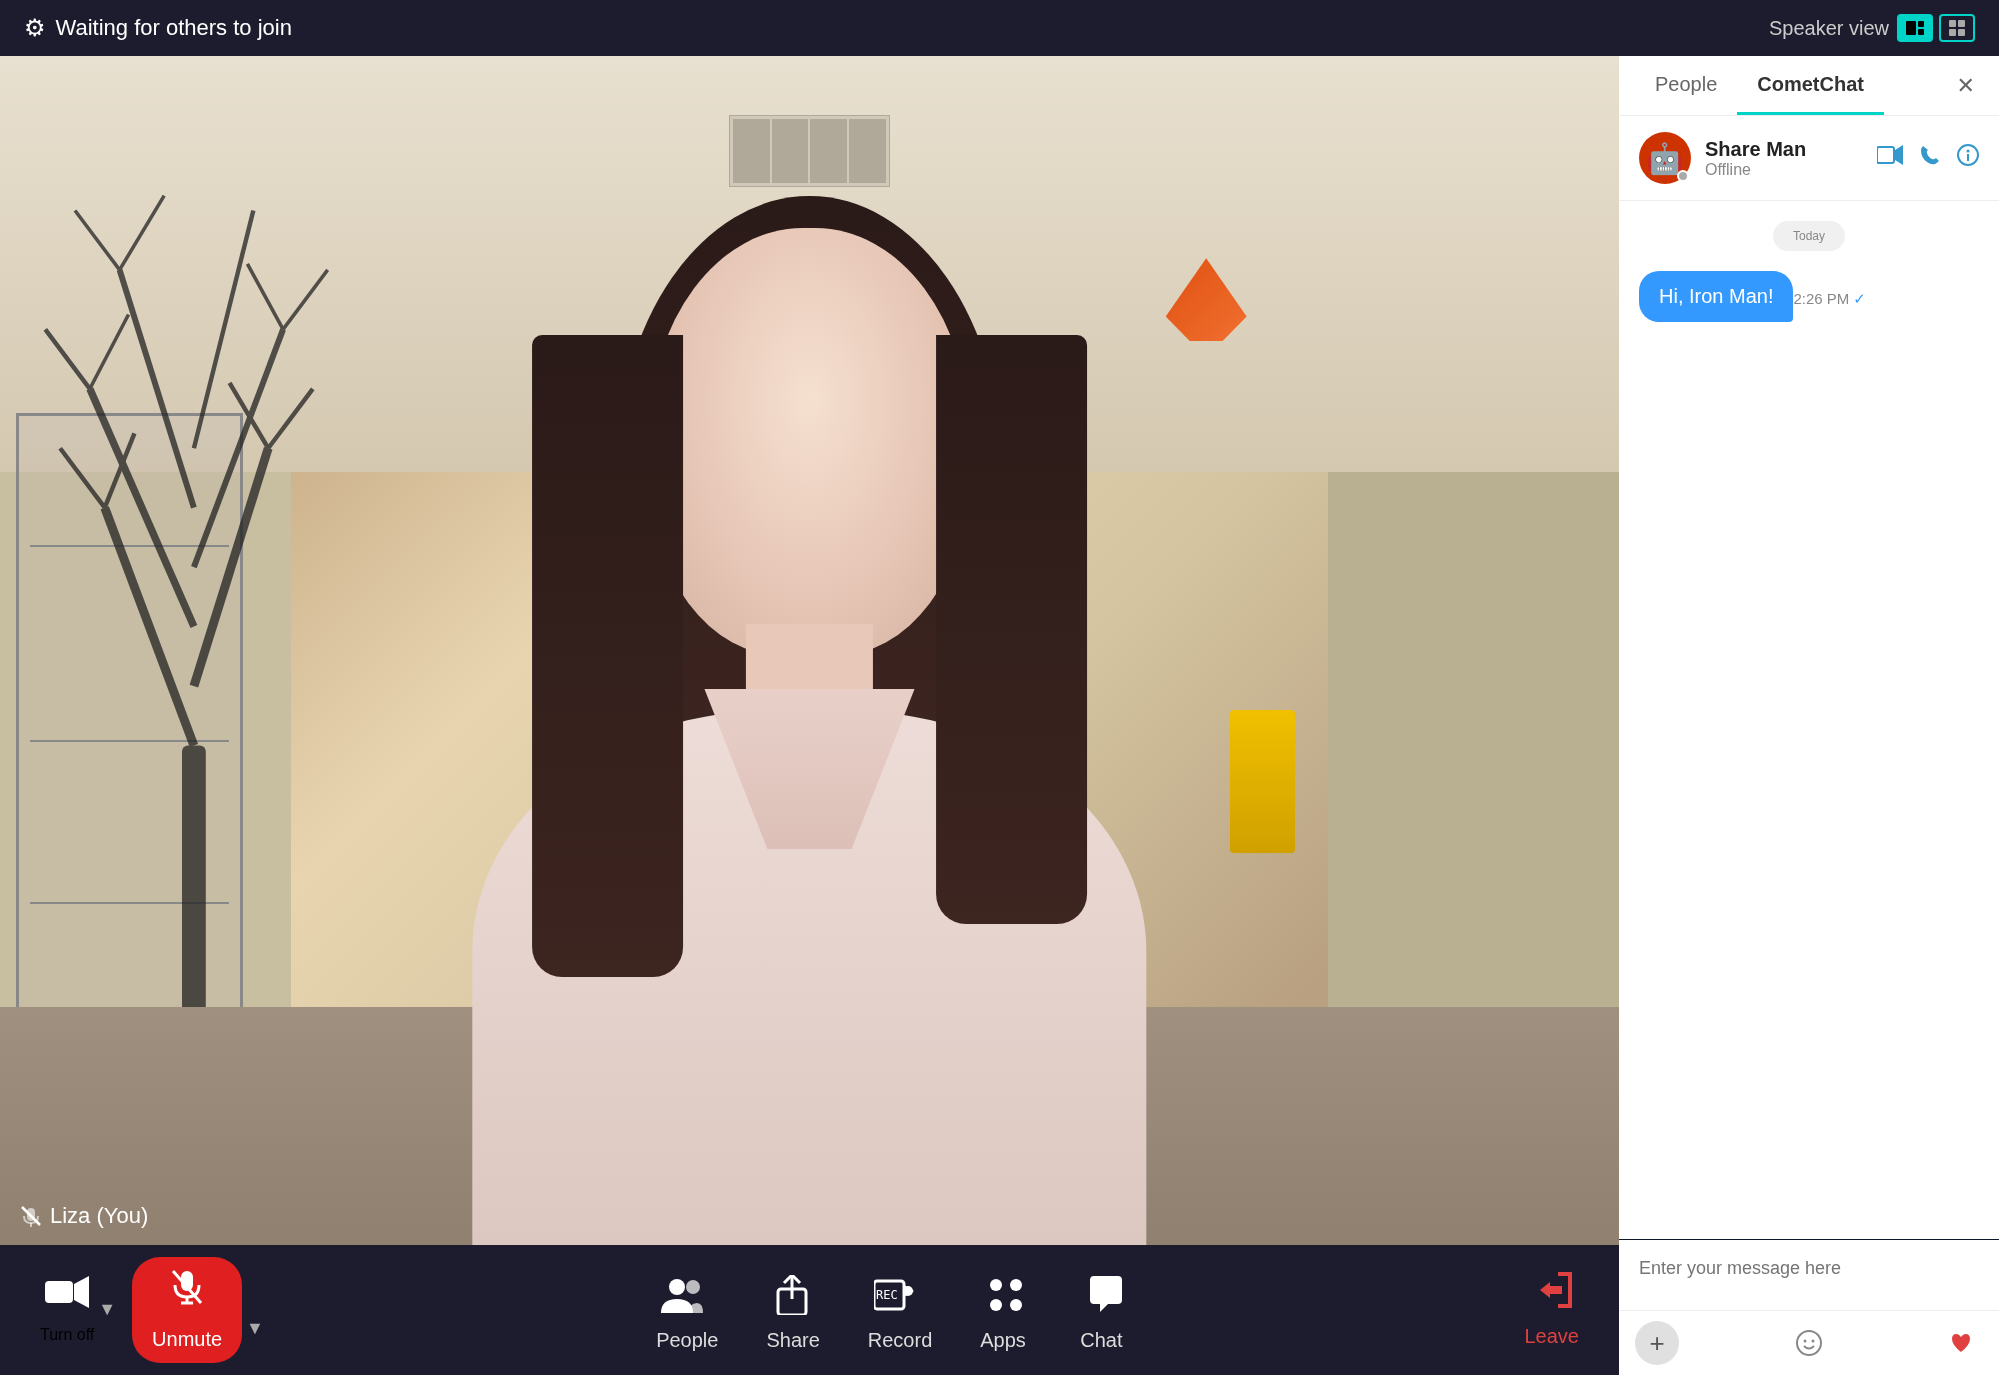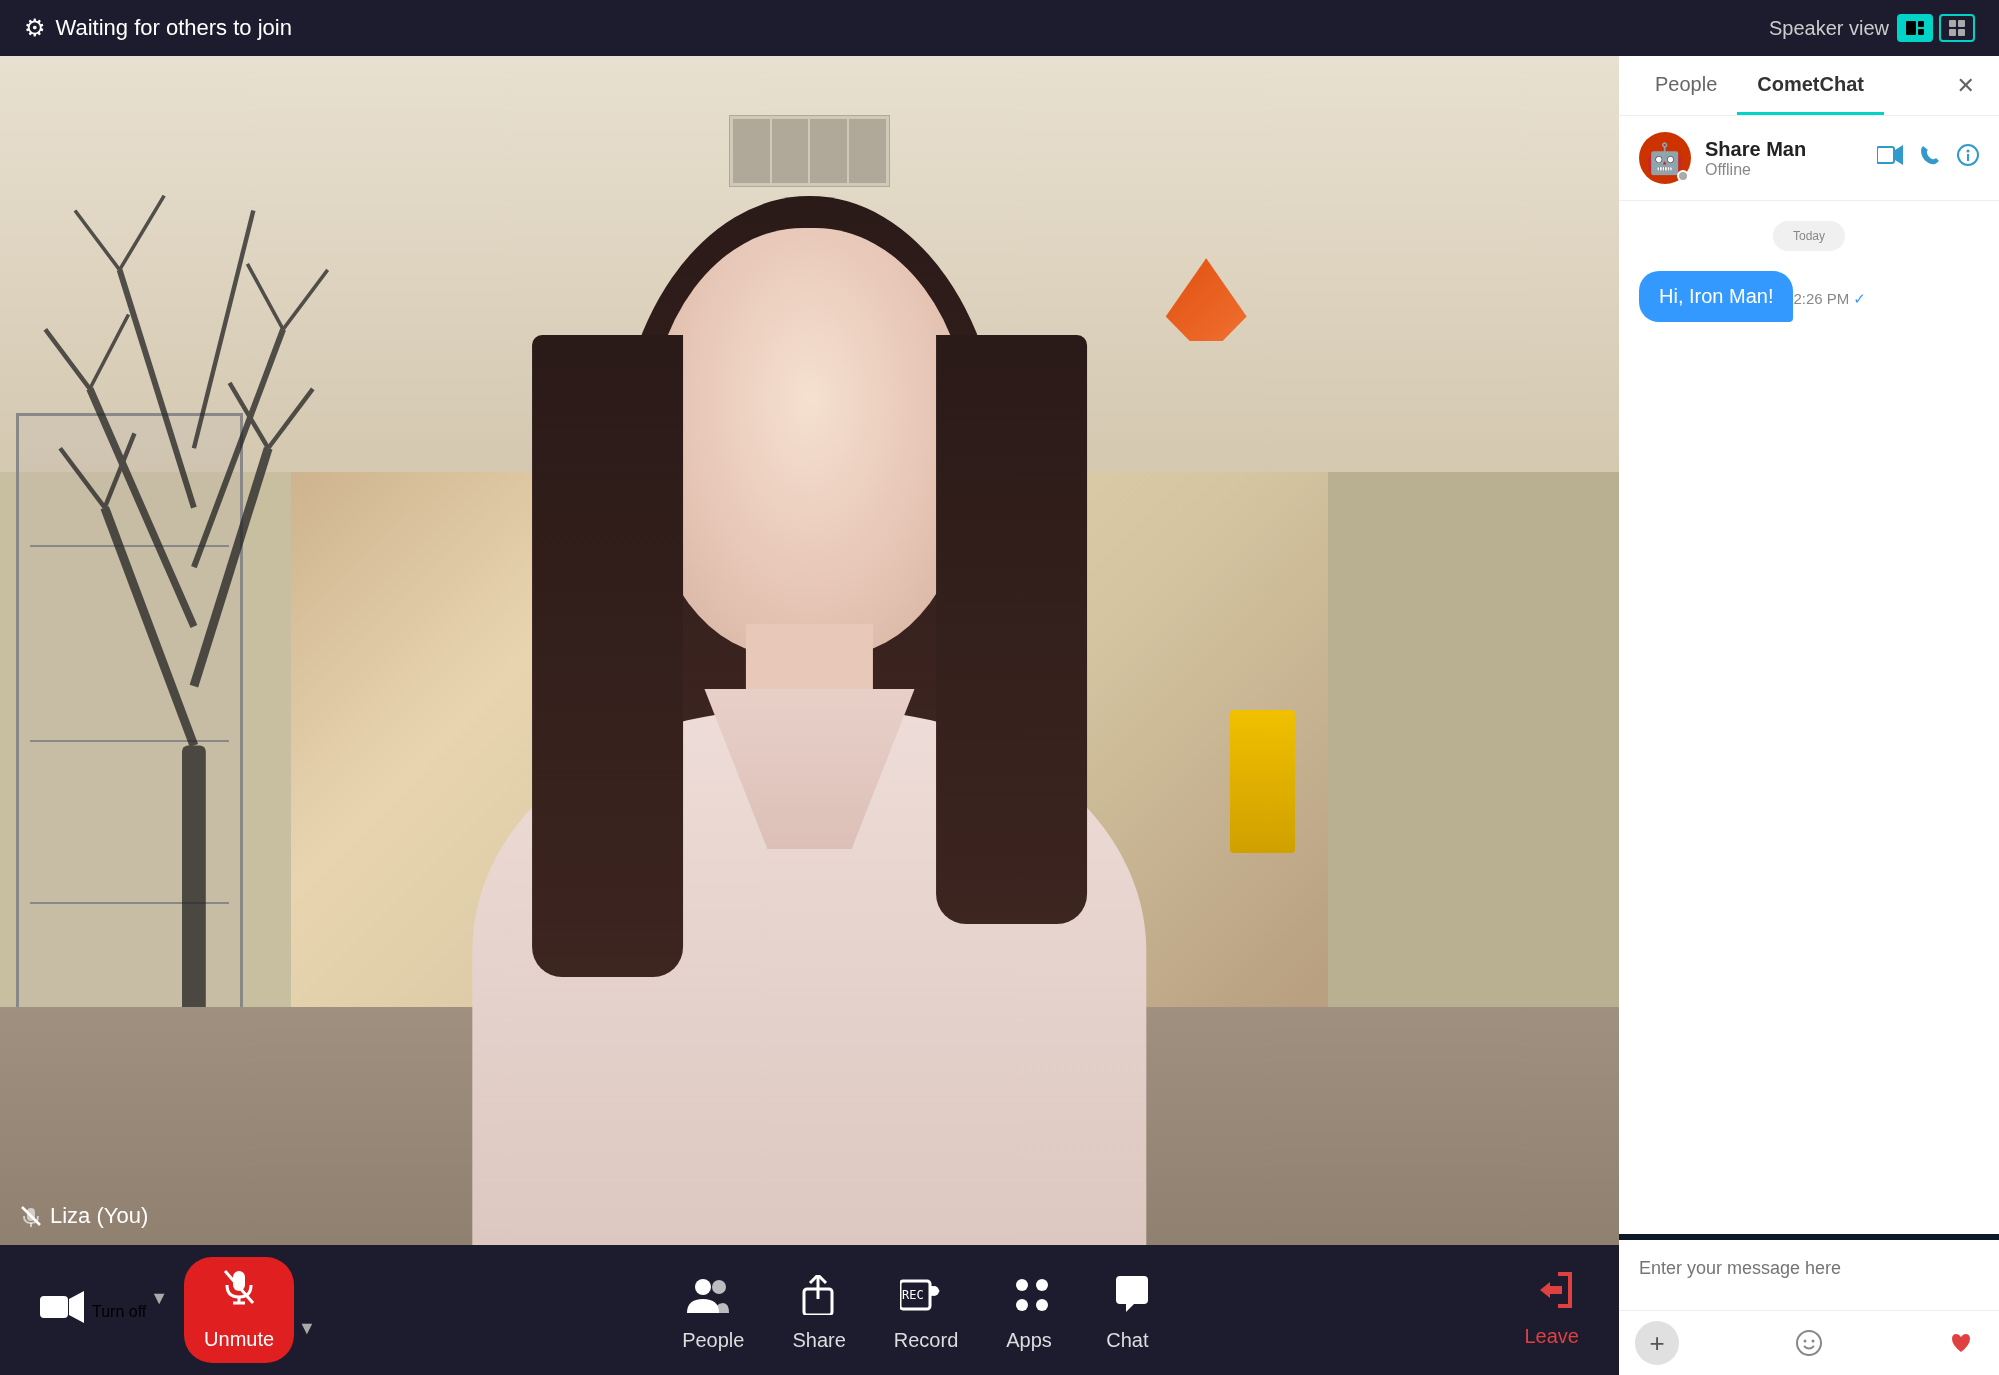--- a/index.html
+++ b/index.html
@@ -211,20 +211,21 @@
       background: none;
       border: none;
       color: #aaa;
       font-size: 18px;
       cursor: pointer;
       padding-bottom: 24px;
     }
 
     .camera-btn {
       display: flex;
+      flex-direction: column;
       align-items: center;
       gap: 8px;
     }
 
     .mute-btn-wrap {
       background: #e02020;
       border-radius: 28px;
       padding: 12px 20px;
       display: flex;
       flex-direction: column;
@@ -403,21 +404,21 @@
       display: flex;
       align-items: center;
       gap: 4px;
     }
     .checkmark {
       color: #3399ff;
     }
 
     
     .message-input-area {
-      border-top: 6px solid #0f172a;
+      border-top: 1px solid #0f172a;
       display: flex;
       flex-direction: column;
     }
     .message-input {
       padding: 18px 20px;
       font-size: 18px;
       color: #aaa;
       border: none;
       outline: none;
       resize: none;

